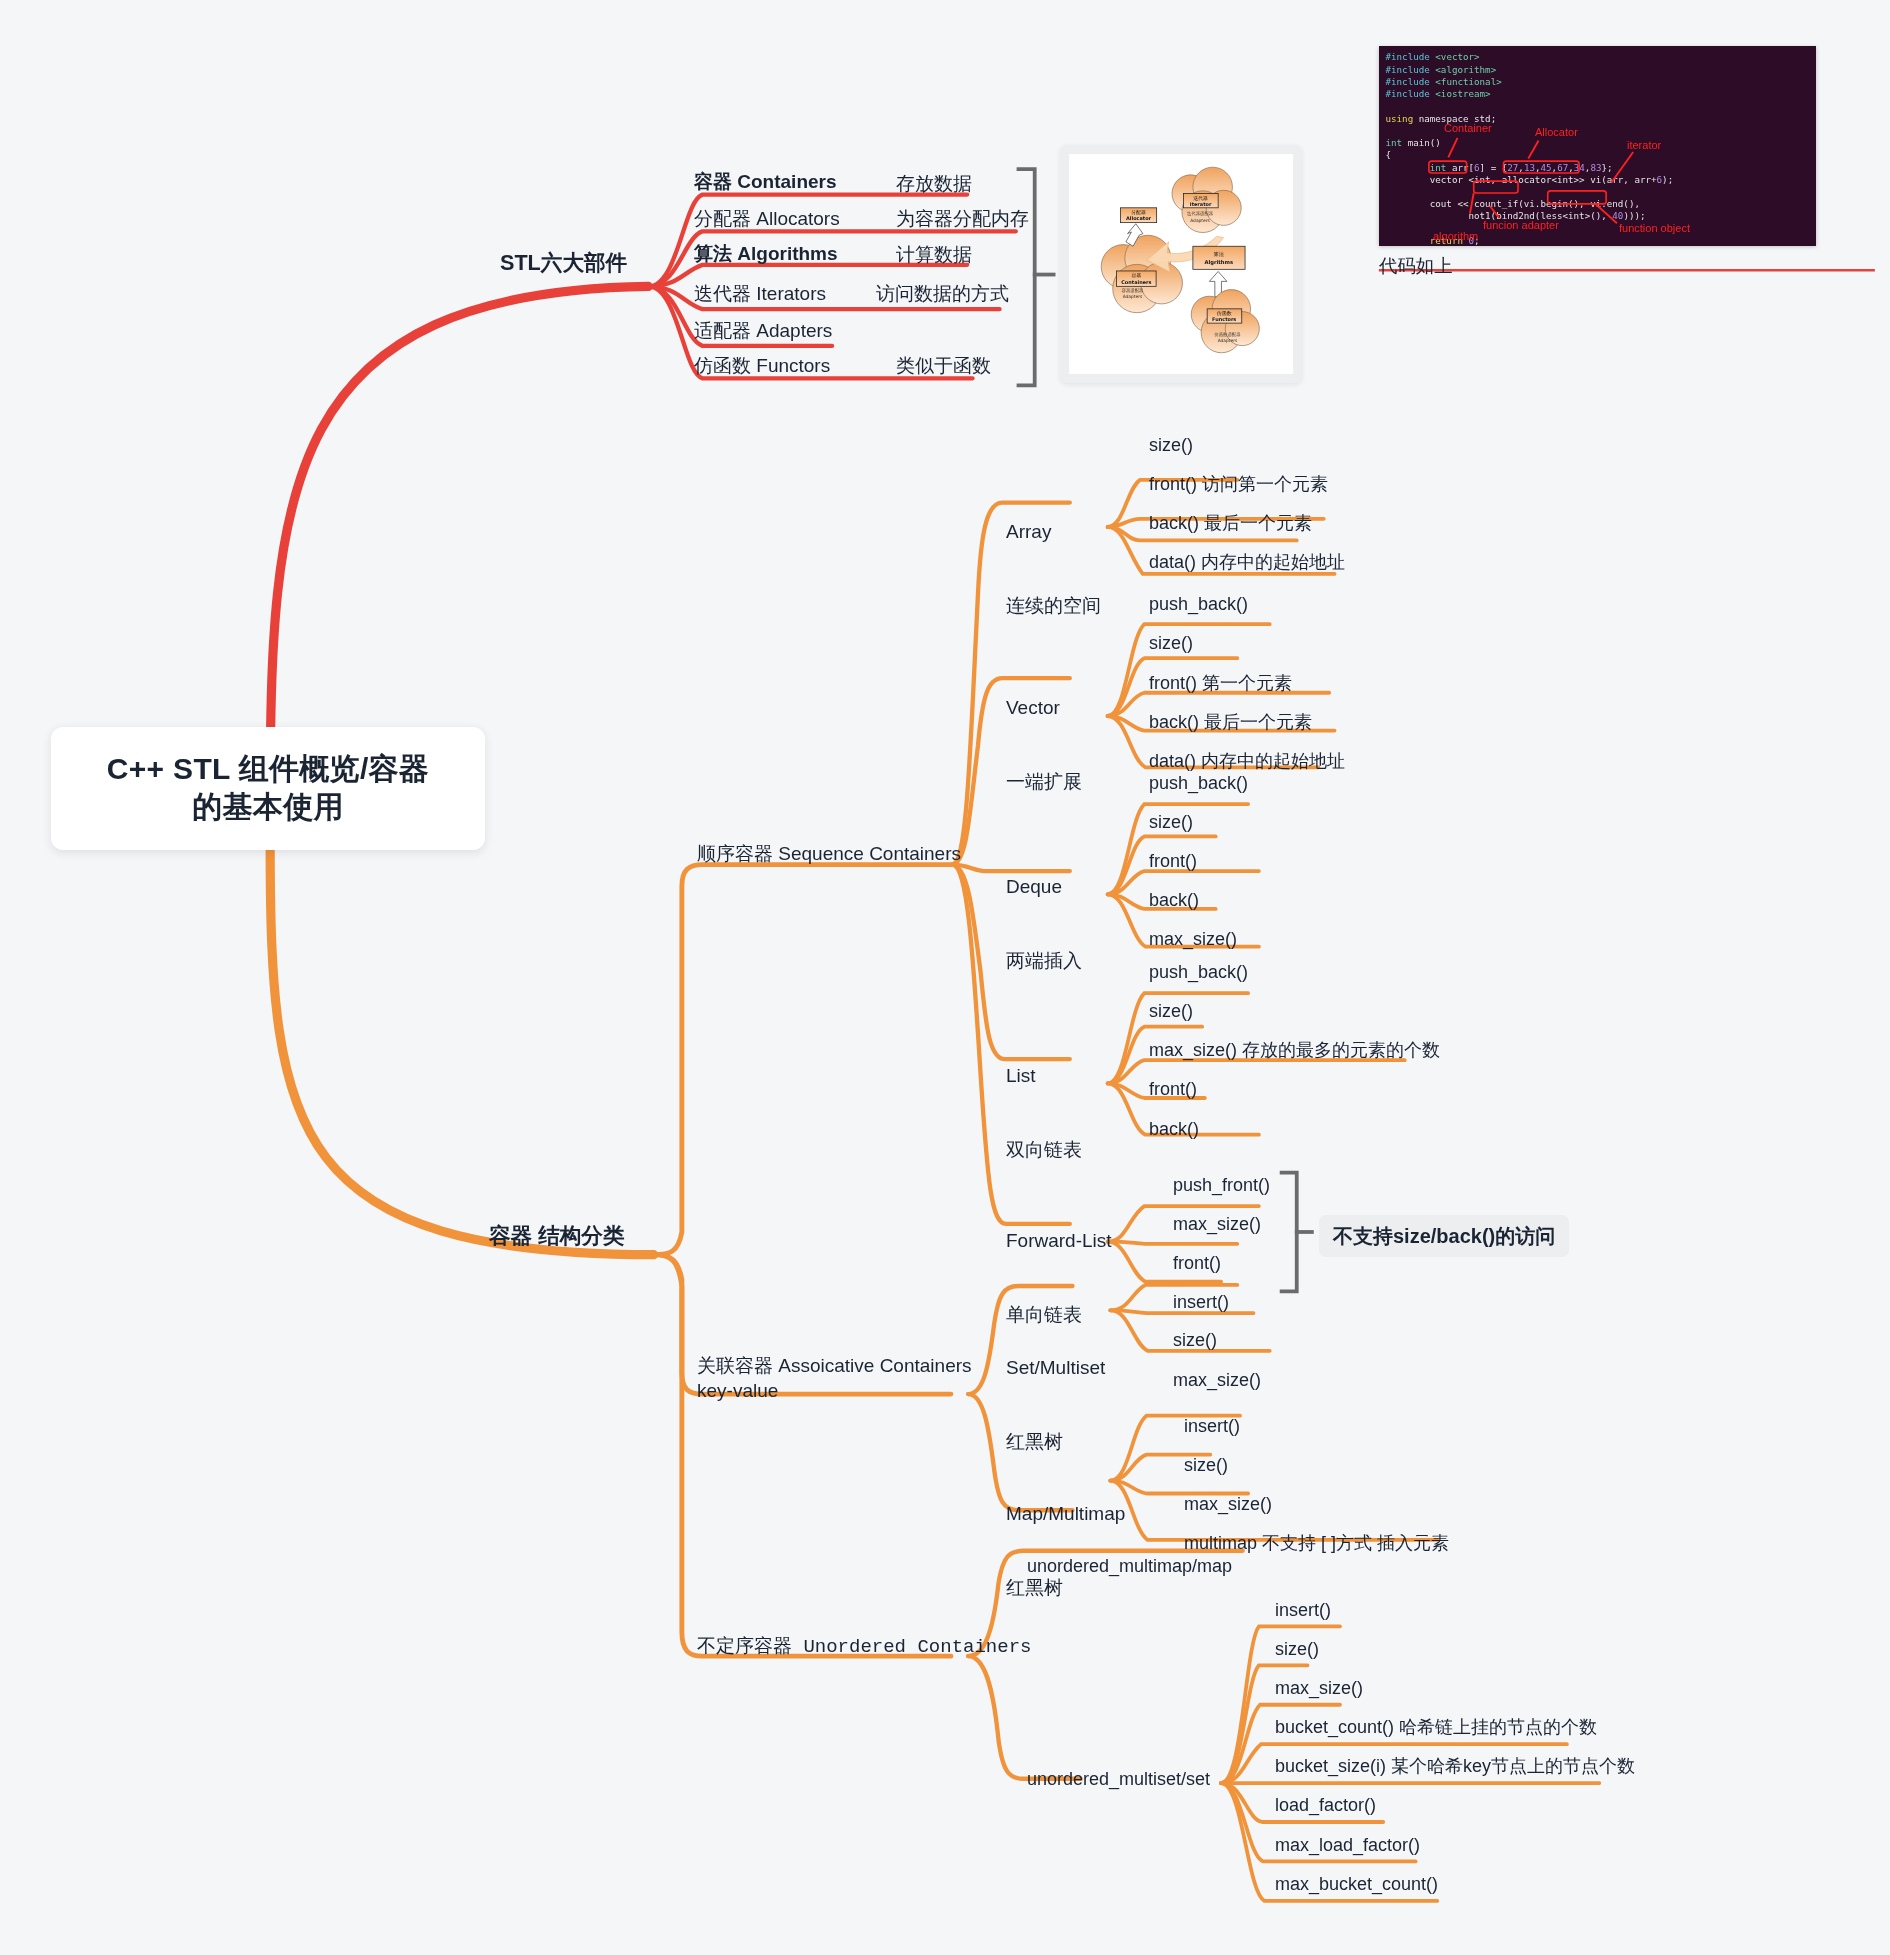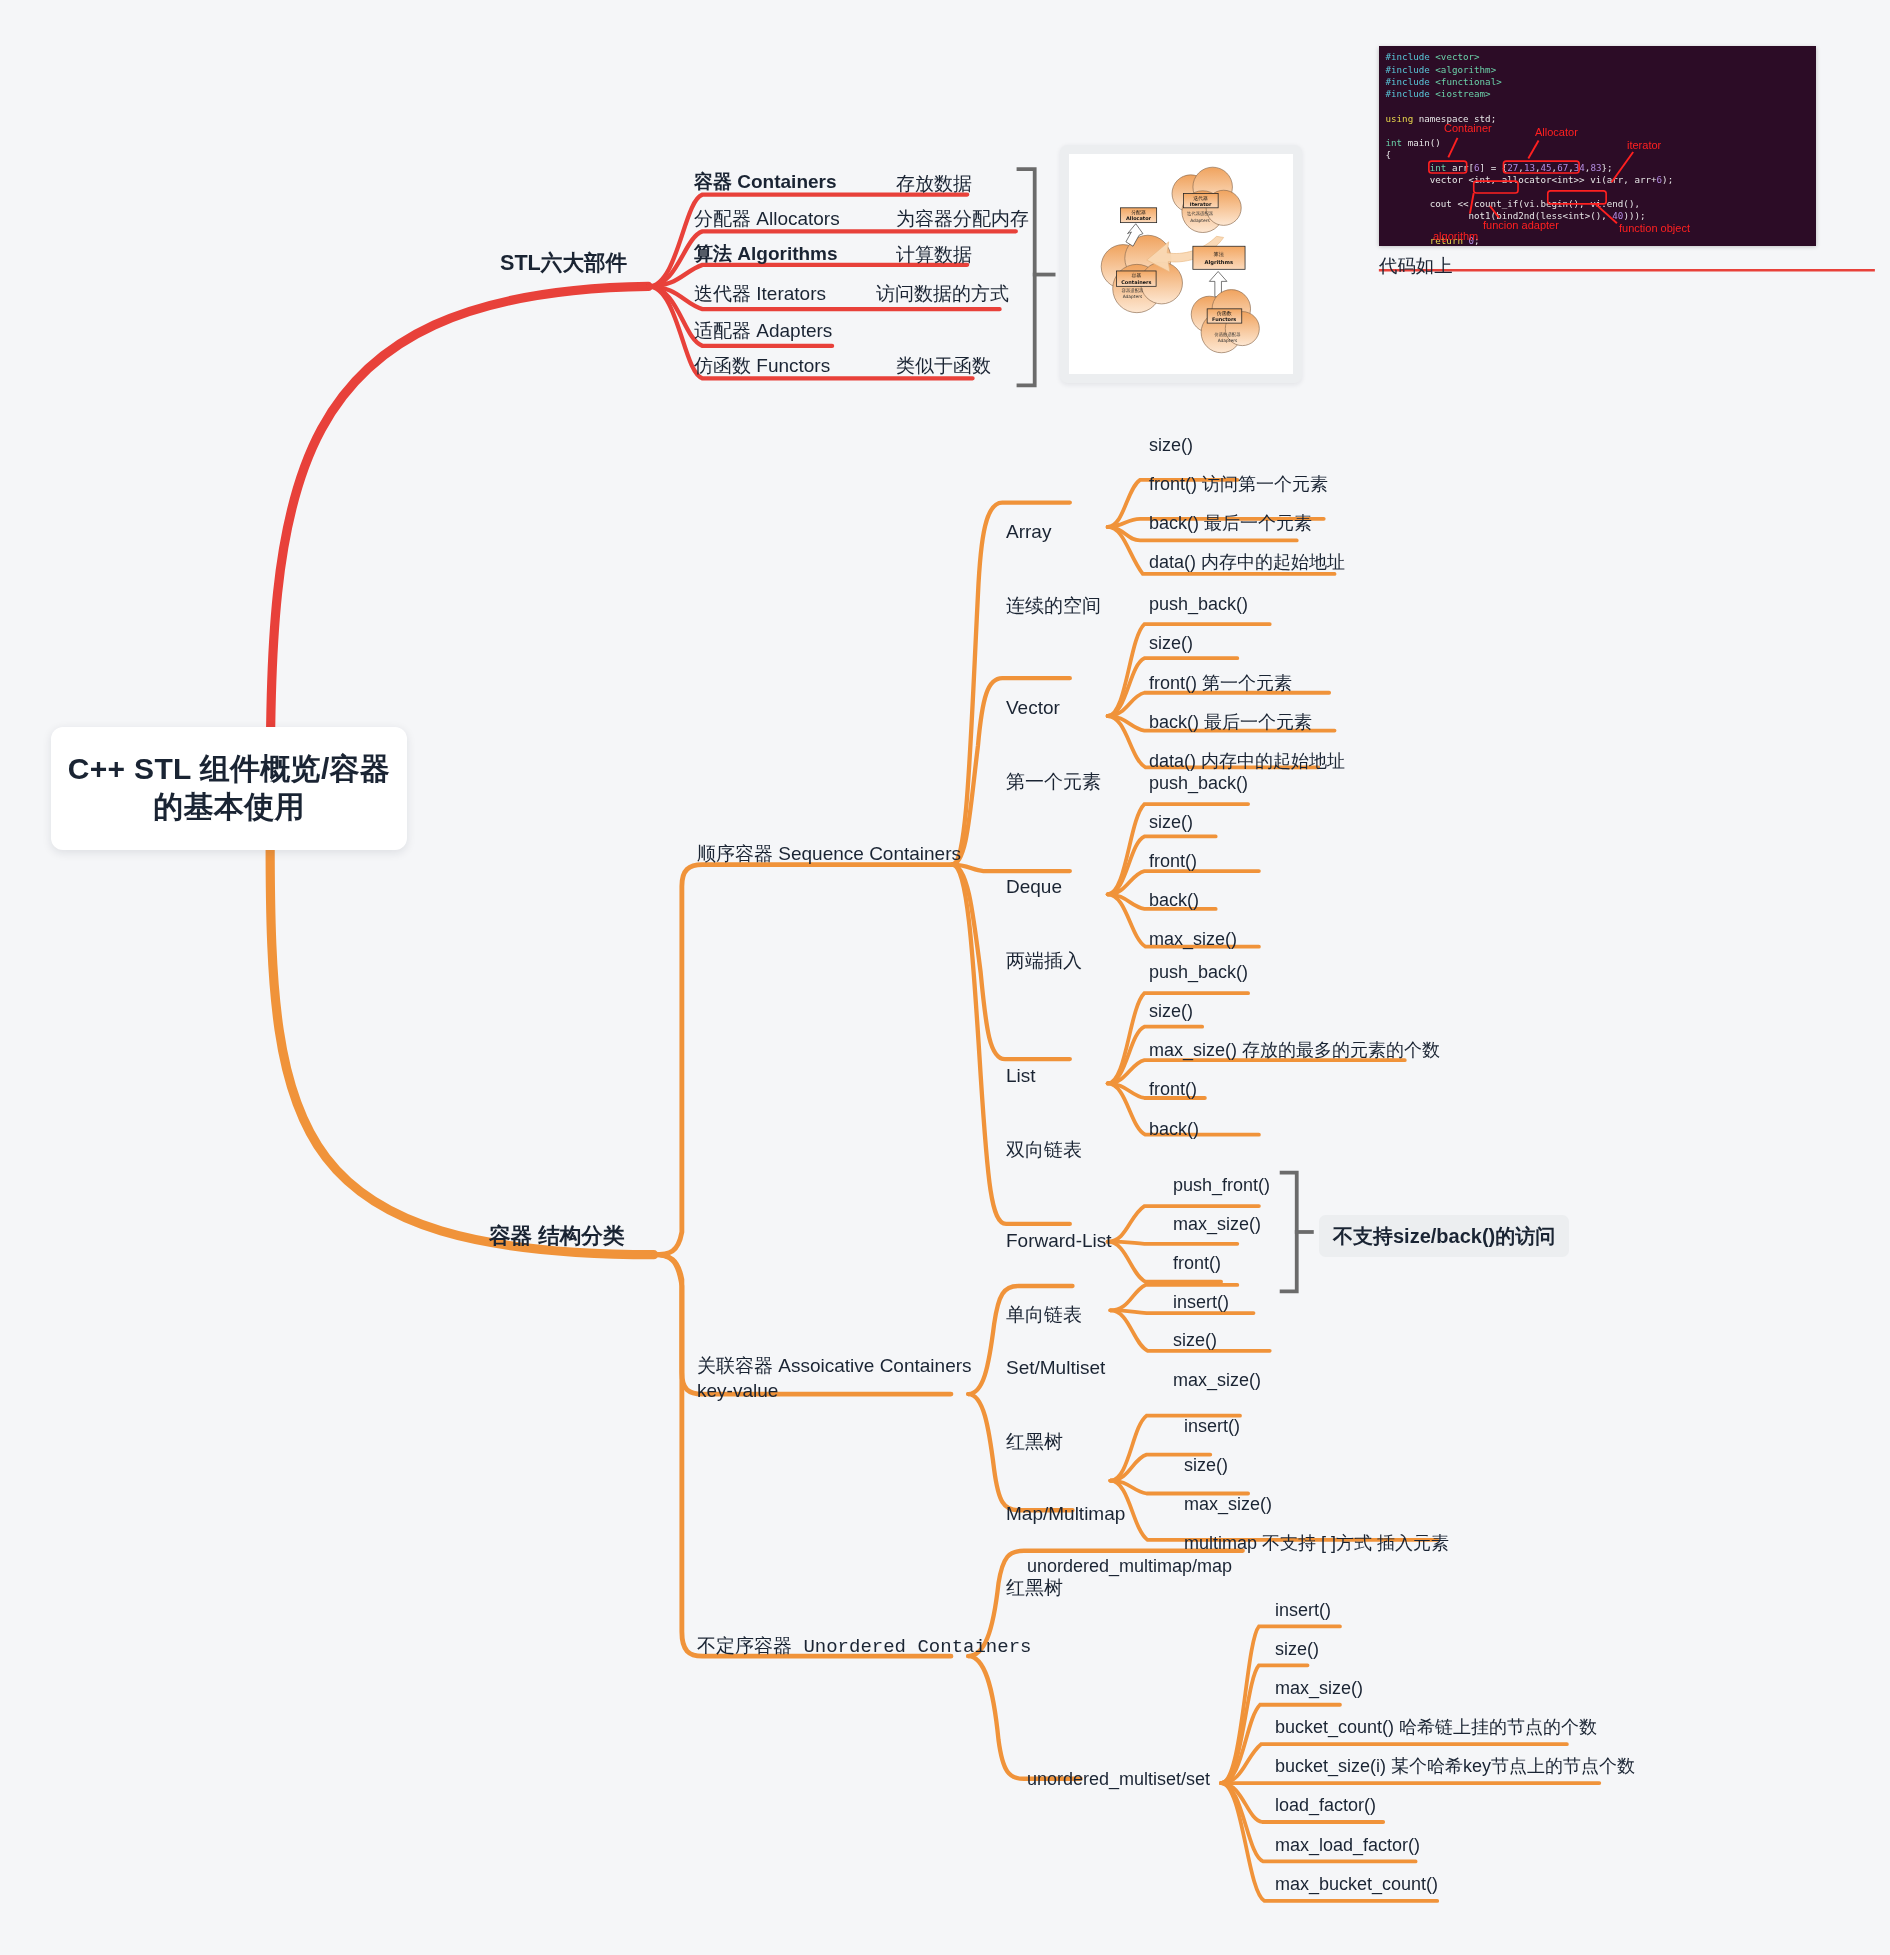--- a/index.html
+++ b/index.html
@@ -11,21 +11,21 @@
     position:relative;
     overflow:hidden;
   }
   #canvas{position:absolute;inset:0;width:1890px;height:1955px;}
   svg.edges{position:absolute;left:0;top:0;width:1890px;height:1955px;pointer-events:none;}
 
   .node{position:absolute;white-space:pre;line-height:1.28;}
 
   
   .root{
-    left:51px;top:727px;width:356px;
+    left:51px;top:727px;width:434px;
     background:#ffffff;border-radius:12px;
     box-shadow:0 2.2px 9.7px rgba(20,30,50,.10);
     padding:23px 16px;box-sizing:border-box;
     text-align:center;
     font-size:30px;font-weight:bold;letter-spacing:0.3px;
   }
 
   
   .l1{font-size:21.6px;font-weight:bold;}
   
@@ -335,21 +335,21 @@
     <div>Array</div>
     <div>连续的空间</div>
   </div>
   <div class="node l3" style="left:1149px;top:434px;">size()</div>
   <div class="node l3" style="left:1149px;top:473px;">front() 访问第一个元素</div>
   <div class="node l3" style="left:1149px;top:512px;">back() 最后一个元素</div>
   <div class="node l3" style="left:1149px;top:551px;">data() 内存中的起始地址</div>
 
   <div class="node l2 two-line" style="left:1006px;top:647px;">
     <div>Vector</div>
-    <div>第一个元素</div>
+    <div>一端扩展</div>
   </div>
   <div class="node l3" style="left:1149px;top:593px;">push_back()</div>
   <div class="node l3" style="left:1149px;top:632px;">size()</div>
   <div class="node l3" style="left:1149px;top:672px;">front() 第一个元素</div>
   <div class="node l3" style="left:1149px;top:711px;">back() 最后一个元素</div>
   <div class="node l3" style="left:1149px;top:750px;">data() 内存中的起始地址</div>
 
   <div class="node l2 two-line" style="left:1006px;top:826px;">
     <div>Deque</div>
     <div>两端插入</div>

